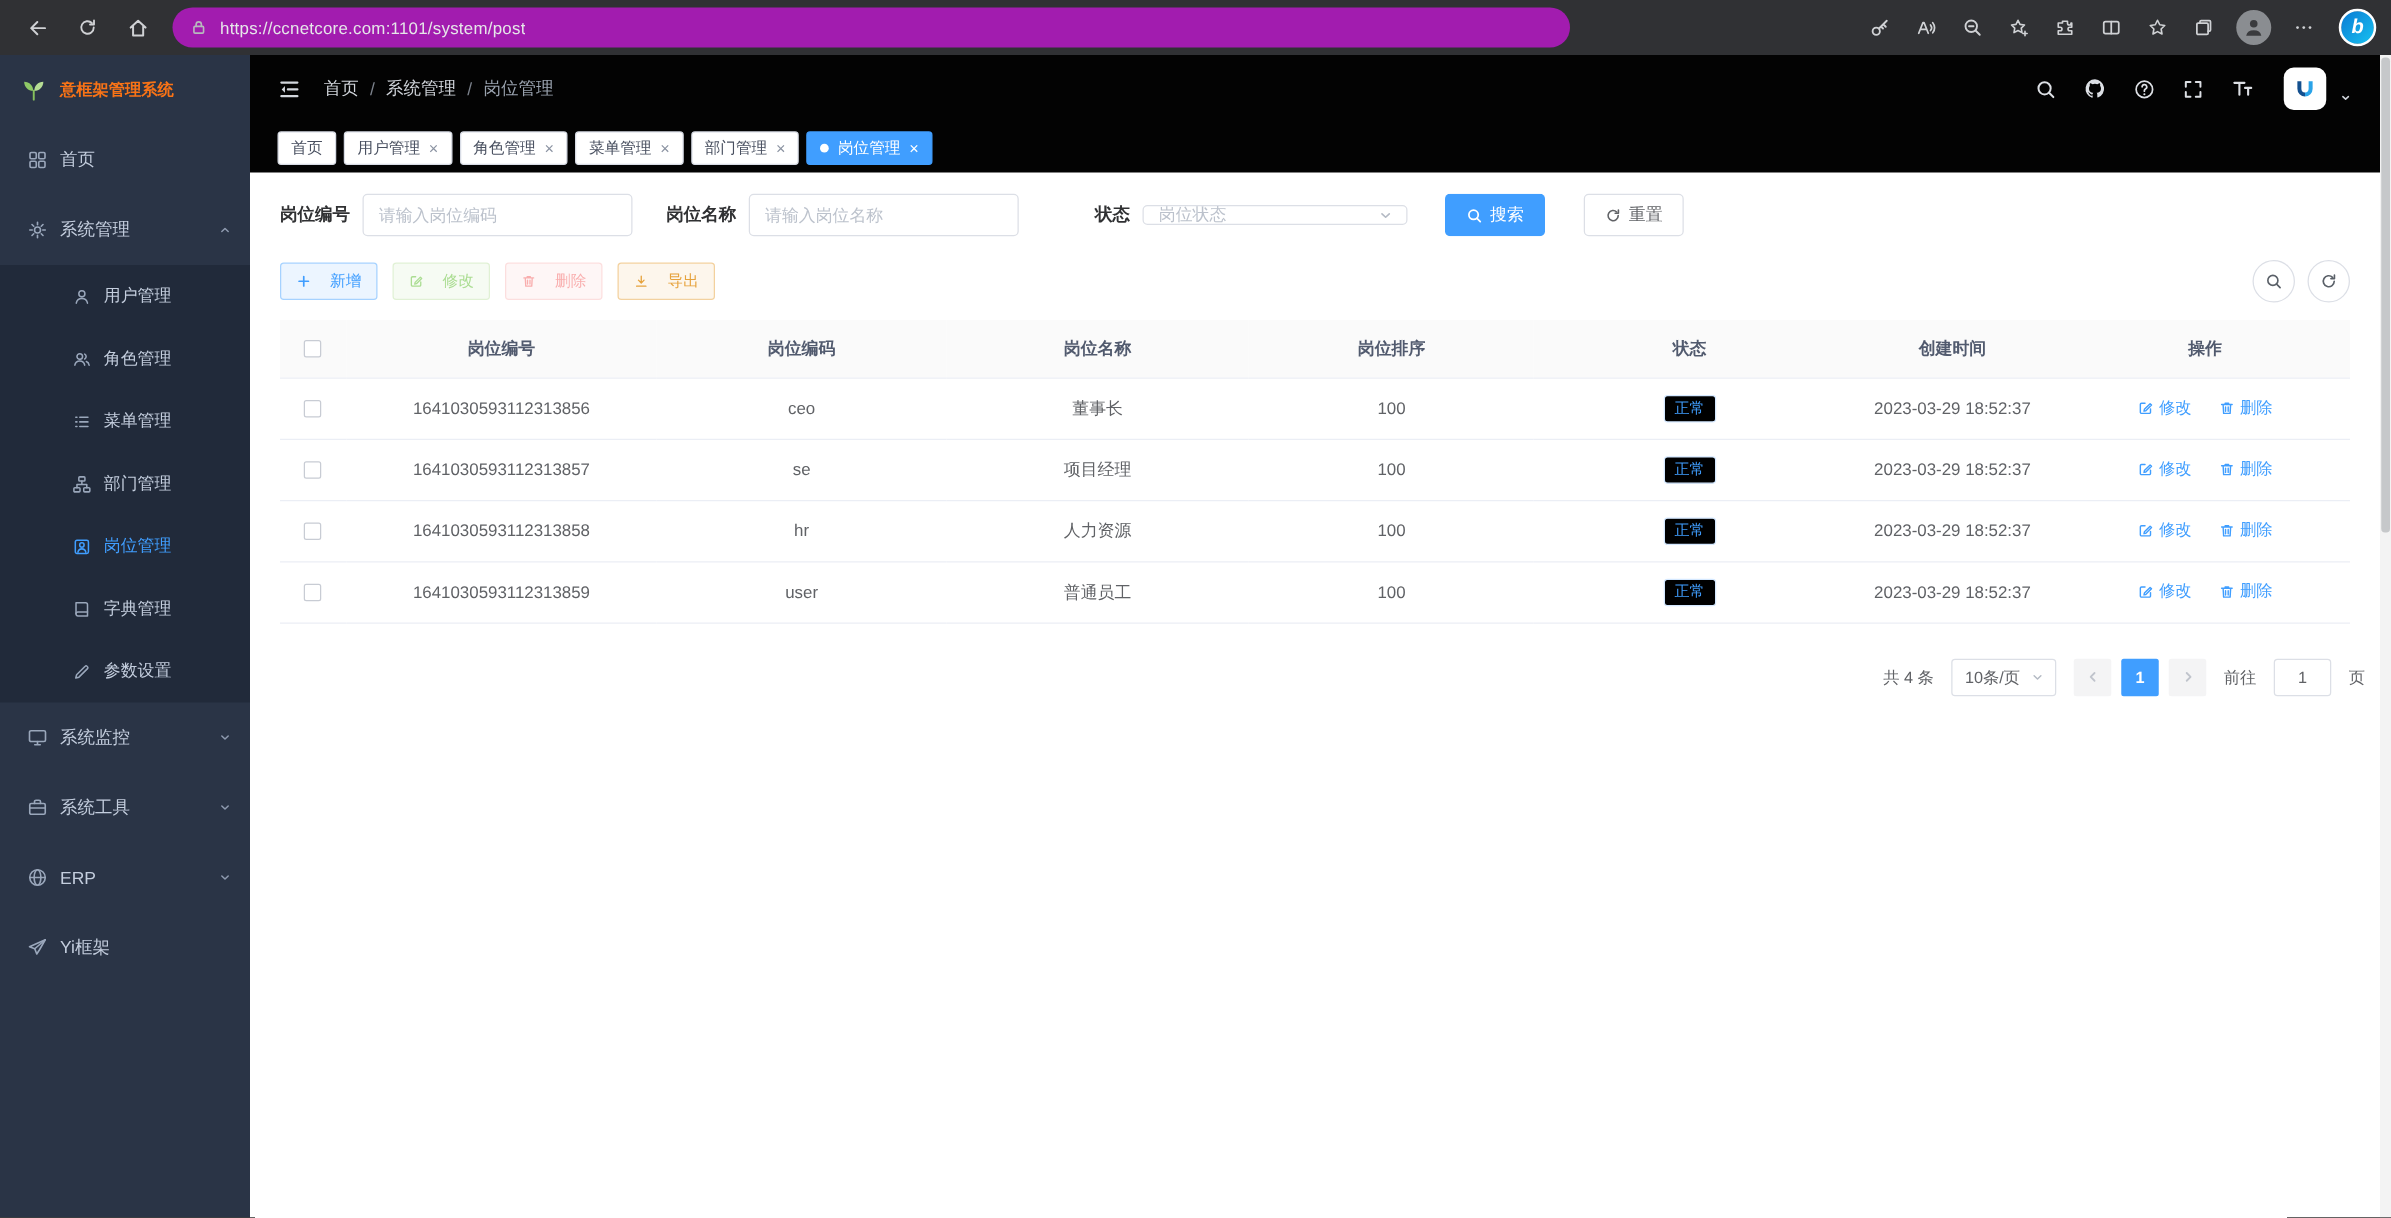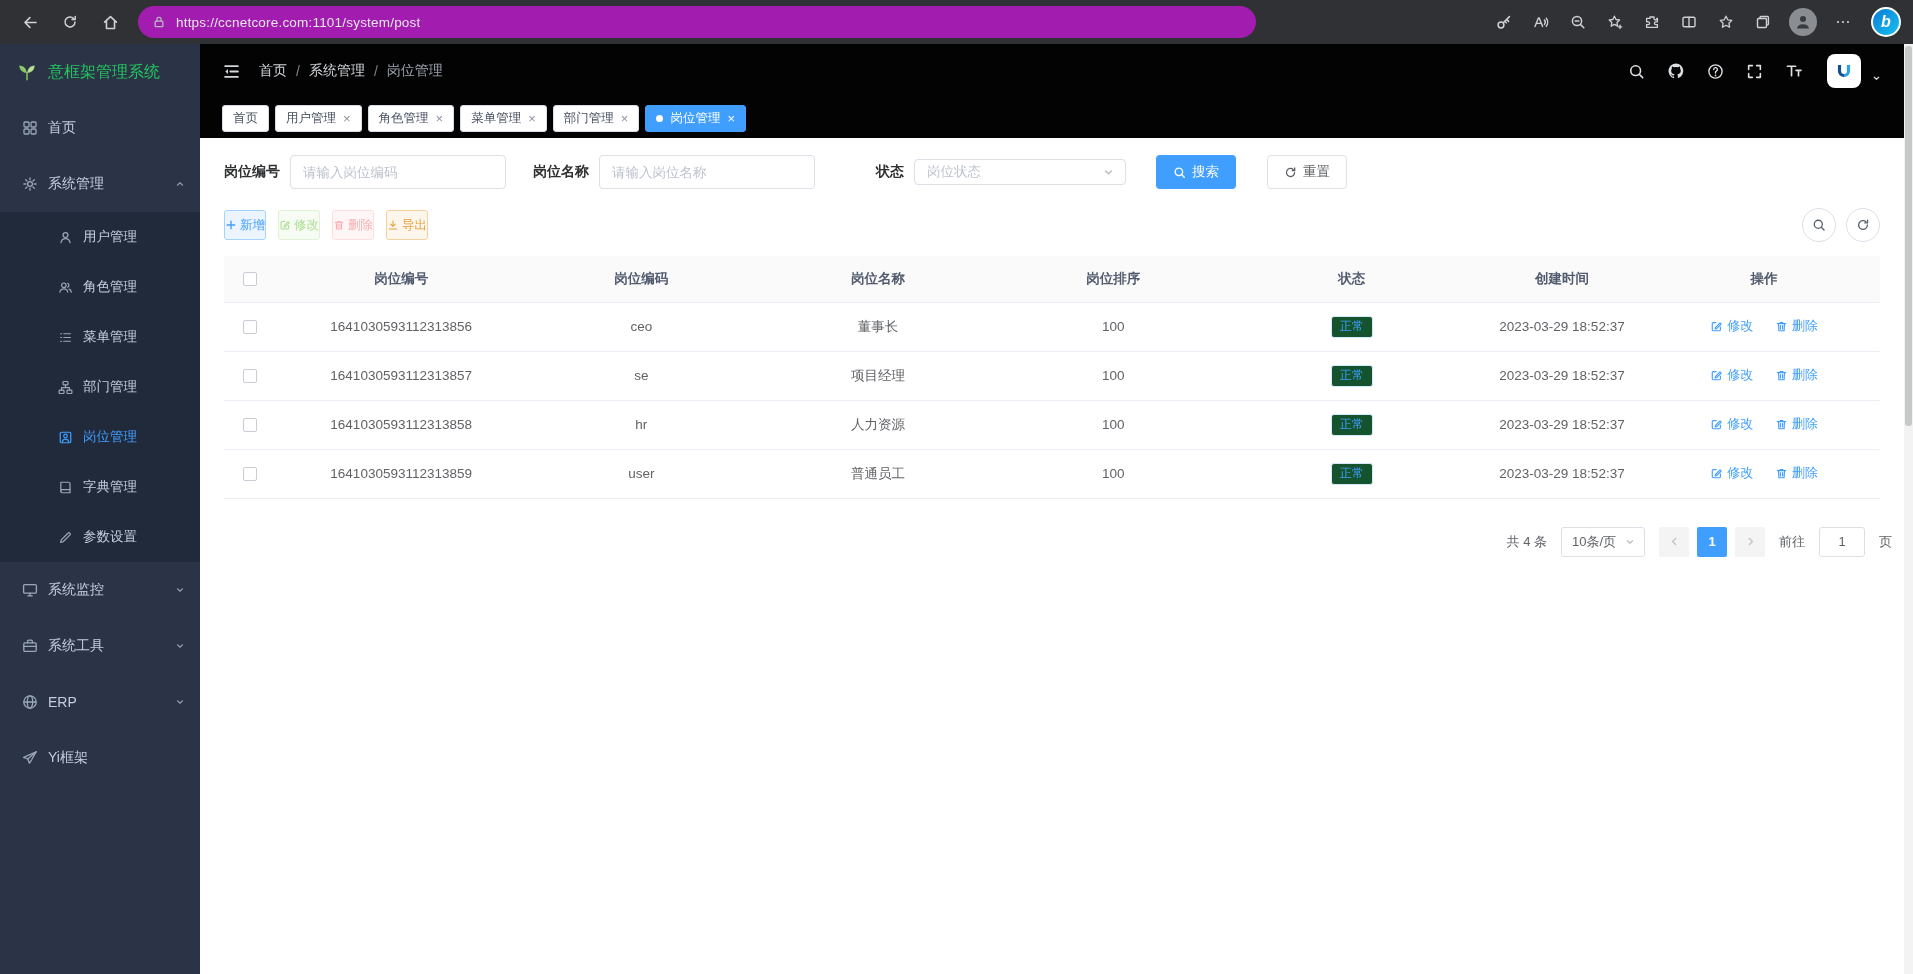--- a/index.html
+++ b/index.html
@@ -20,21 +20,21 @@
   .chrome-avatar{width:28px;height:28px;border-radius:50%;background:#8a8d91;color:#3a3b3e;display:flex;
     align-items:center;justify-content:center;margin:0 6px;cursor:pointer;overflow:hidden}
   .bing{width:30px;height:30px;border-radius:50%;background:linear-gradient(135deg,#0a7bd4,#18c1f0);
     color:#fff;display:flex;align-items:center;justify-content:center;margin-left:8px;cursor:pointer;
     font-weight:bold;font-style:italic;font-size:16px;border:2px solid #fff}
 
   
   .app{display:flex;height:930px}
   .sidebar{width:200px;background:#2a3446;color:#c4cede;flex:0 0 auto;display:flex;flex-direction:column}
   .logo{height:56px;display:flex;align-items:center;gap:10px;padding:0 16px;cursor:pointer}
-  .logo-text{color:#22c55e;font-weight:normal;font-size:16px;white-space:nowrap}
+  .logo-text{color:#f97316;font-weight:bold;font-size:13px;white-space:nowrap}
   .menu{flex:1;overflow:hidden}
   .menu-item{height:56px;display:flex;align-items:center;gap:10px;padding:0 14px 0 22px;font-size:14px;
     cursor:pointer;color:#c4cede;white-space:nowrap}
   .sub{background:#212a3a}
   .sub .menu-item{height:50px;padding-left:58px;font-size:13.5px}
   .mi-ic{color:#9aa7bb;flex:0 0 auto}
   .caret{margin-left:auto;color:#8f9bb0;flex:0 0 auto}
   .menu-item.active{color:#409eff}
   .menu-item.active .mi-ic{color:#409eff}
 
@@ -64,47 +64,47 @@
   .tab.active .tab-close{color:#fff}
 
   
   .content{flex:1;background:#fff;padding:16px 24px 0;overflow:hidden}
   .filter-row{display:flex;align-items:center;height:36px}
   .f-label{font-size:14px;font-weight:bold;color:#303133;margin-right:10px;white-space:nowrap}
   .inp{width:216px;height:34px;border:1px solid #dcdfe6;border-radius:4px;padding:0 12px;font-size:13.5px;
     color:#606266;outline:none;background:#fff;font-family:inherit}
   .inp::placeholder{color:#bcc2cc}
   .g1{margin-left:27px}.g2{margin-left:61px}.g3{margin-left:30px}.g4{margin-left:31px}
-  .select{width:212px;height:26px;border:1px solid #dcdfe6;border-radius:4px;display:flex;align-items:center;
+  .select{width:212px;height:16px;border:1px solid #dcdfe6;border-radius:4px;display:flex;align-items:center;
     justify-content:space-between;padding:0 10px 0 12px;cursor:pointer;background:#fff}
   .select .ph{color:#bcc2cc;font-size:13.5px}
   .sel-caret{color:#b4bac4;display:flex}
   .btn{height:34px;display:inline-flex;align-items:center;gap:6px;border-radius:4px;font-size:13.5px;
     padding:0 16px;cursor:pointer;border:1px solid transparent;background:#fff;font-family:inherit}
   .btn-primary{background:#409eff;color:#fff}
   .btn-default{border-color:#dcdfe6;color:#606266}
 
   .toolbar-row{display:flex;align-items:center;margin-top:18px;gap:12px}
-  .mbtn{height:30px;display:inline-flex;align-items:center;gap:3px;padding:0 0;font-size:12.5px;
+  .mbtn{height:30px;display:inline-flex;align-items:center;gap:15px;padding:0 12px;font-size:12.5px;
     border-radius:3px;cursor:pointer;border:1px solid;background:#fff;font-family:Liberation Sans, sans-serif}
   .mbtn-add{color:#409eff;background:#ecf5ff;border-color:#a6d2ff}
   .mbtn-edit{color:#67c23a;background:#f0f9eb;border-color:#c8e6b2;opacity:.55;cursor:not-allowed}
   .mbtn-del{color:#f56c6c;background:#fef0f0;border-color:#fbc4c4;opacity:.55;cursor:not-allowed}
   .mbtn-exp{color:#e6a23c;background:#fdf6ec;border-color:#f3d19e}
   .tool-right{margin-left:auto;display:flex;gap:10px}
   .cbtn{width:34px;height:34px;border-radius:50%;border:1px solid #dcdfe6;background:#fff;display:flex;
     align-items:center;justify-content:center;color:#5a6068;cursor:pointer}
 
   .table{width:100%;border-collapse:collapse;table-layout:fixed;margin-top:14px;font-size:13.5px;color:#606266}
   .table th{background:#fafafa;color:#515a6e;font-weight:bold;height:46px;text-align:center;
     border-bottom:1px solid #ebeef5}
   .table td{height:49px;border-bottom:1px solid #ebeef5;text-align:center;white-space:nowrap;overflow:hidden}
   .checkbox{width:14px;height:14px;border:1px solid #c8ccd4;border-radius:2px;display:inline-block;
     background:#fff;cursor:pointer;vertical-align:middle}
-  .tag{display:inline-flex;align-items:center;height:22px;padding:0 8px;background:#14532d;
+  .tag{display:inline-flex;align-items:center;height:22px;padding:0 8px;background:#000000;
     border:1px solid #d4e8ff;color:#409eff;font-size:12px;border-radius:3px}
   .op{display:inline-flex;align-items:center;gap:4px;color:#409eff;font-size:13px;cursor:pointer;margin:0 9px}
 
   .pagination{display:flex;align-items:center;justify-content:flex-end;margin-top:28px;gap:14px;
     font-size:13px;color:#606266;margin-right:-12px}
   .pg-select{width:84px;height:30px;border:1px solid #dcdfe6;border-radius:3px;display:flex;align-items:center;
     justify-content:space-between;padding:0 8px 0 10px;cursor:pointer;color:#606266;font-size:13px}
   .pg-group{display:flex;align-items:center;gap:8px}
   .pg-btn{width:30px;height:30px;background:#f4f4f5;border-radius:2px;display:flex;align-items:center;
     justify-content:center;color:#c0c4cc;cursor:pointer}

